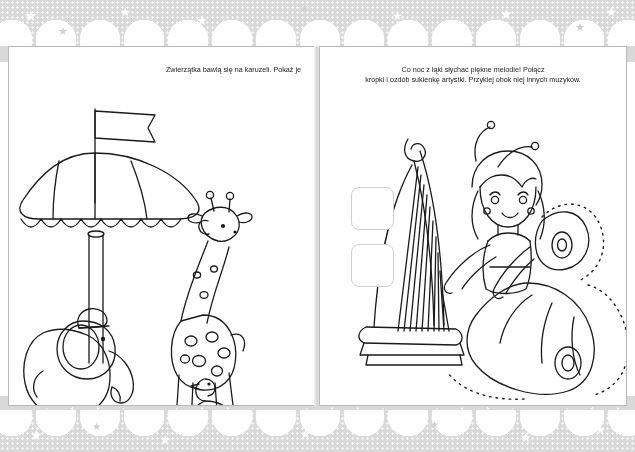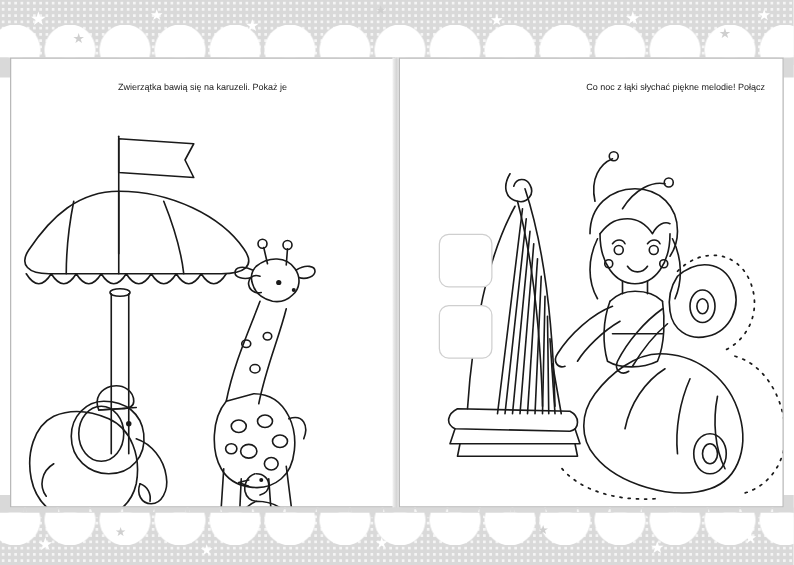--- a/index.html
+++ b/index.html
@@ -102,24 +102,24 @@
   }
 
   .instructions {
     position: absolute;
     top: 18px;
     left: 14px;
     right: 14px;
     font-size: 7.2px;
     line-height: 1.45;
     color: #1a1a1a;
-    text-align: center;
+    text-align: right;
     font-family: "Liberation Sans", sans-serif;
   }
-  .sheet-right .instructions { text-align: right; }
+  .sheet-right .instructions { text-align: center; }
 
   .art {
     position: absolute;
     top: 48px;
     left: 0;
     width: 100%;
     height: 310px;
   }
   .art svg { display: block; width: 100%; height: 100%; }
 
@@ -298,20 +298,21 @@
       </svg>
     </div>
   </div>
 
   <div class="spine"></div>
 
   <div class="sheet sheet-right">
 
     <div class="instructions">
       <div>Co noc z łąki słychać piękne melodie! Połącz</div>
+      <div>kropki i ozdób sukienkę artystki. Przyklej obok niej innych muzyków.</div>
     </div>
 
     <div class="art">
       <svg viewBox="0 0 306 310" xmlns="http://www.w3.org/2000/svg" fill="none" stroke="#1a1a1a" stroke-width="1.3" stroke-linecap="round" stroke-linejoin="round">
 
         <g>
           <path d="M88 44 c-6 10 -4 20 6 22 c8 2 14 -6 10 -13 c-3 -6 -11 -6 -13 1"></path>
           <path d="M100 56 C112 92 122 150 124 230"></path>
           <path d="M94 66 C104 104 112 158 114 230"></path>
           <path d="M92 70 C70 110 58 170 54 232"></path>

